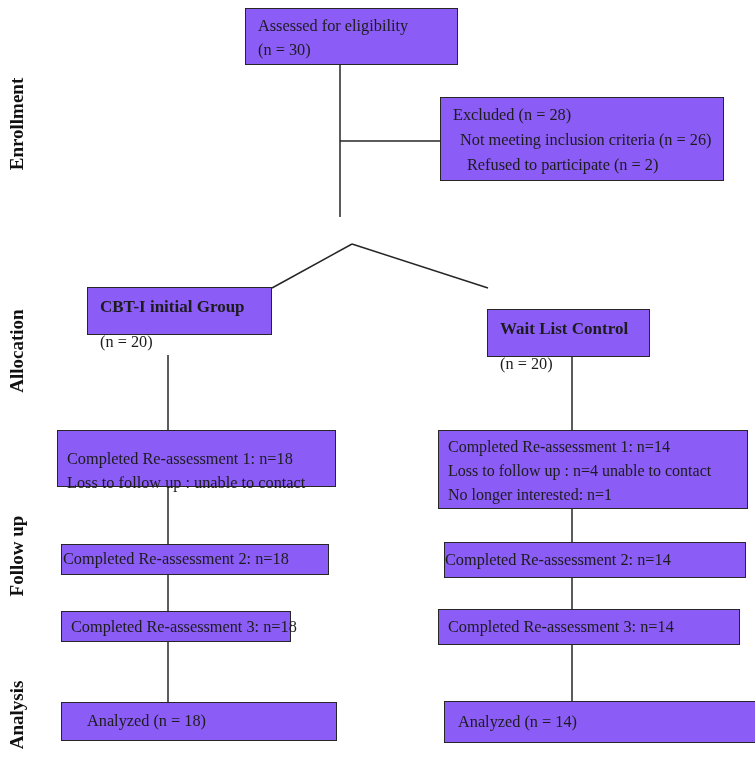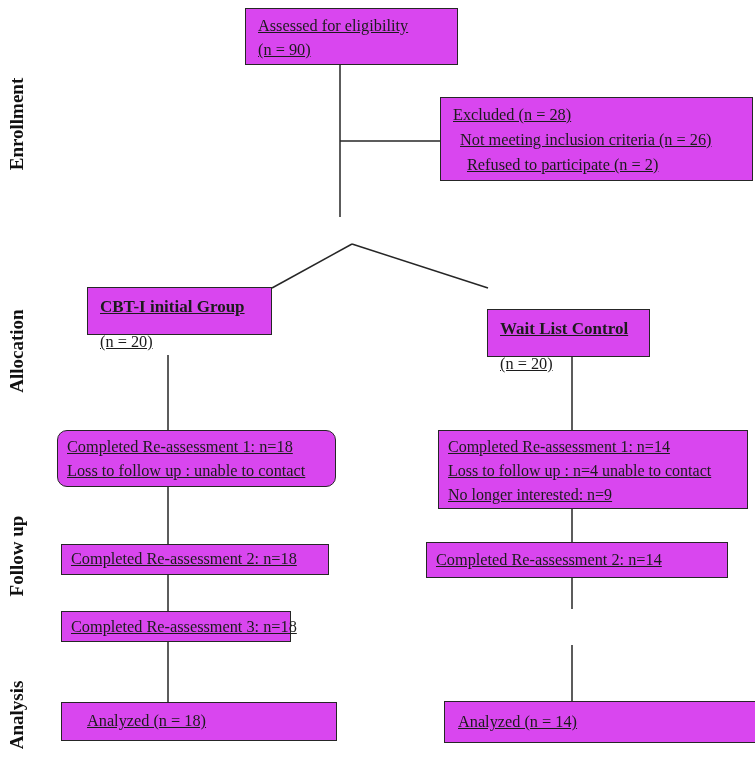--- a/index.html
+++ b/index.html
@@ -3,51 +3,51 @@
 <meta charset="utf-8">
 <style>
   * { margin:0; padding:0; box-sizing:border-box; }
   html,body { background:#ffffff; }
   .canvas {
     position:relative; width:755px; height:775px; background:#ffffff;
     font-family:"Liberation Serif", serif; color:#1c1c1c; overflow:hidden;
   }
   svg.connectors { position:absolute; left:0; top:0; width:755px; height:775px; }
   .box {
-    position:absolute; border:1.6px solid #262626; background:#d946ef;
-    font-size:16.3px; line-height:24px;text-decoration:underline;
+    position:absolute; border:1.6px solid #262626; background:#8b5cf6;
+    font-size:16.3px; line-height:24px;
   }
   .box .line { white-space:nowrap; }
   .section-label {
     position:absolute; width:140px; height:26px;
     display:flex; align-items:center; justify-content:center;
     font-weight:bold; font-size:19px; white-space:nowrap;
     transform:rotate(-90deg); transform-origin:center center;
     color:#111;
   }
   
   .lbl-enrollment { left:-53px; top:111px; }
   .lbl-allocation { left:-53px; top:338px; }
   .lbl-followup   { left:-53px; top:543px; }
   .lbl-analysis   { left:-53px; top:702px; }
 
   
   .box-assessed   { left:245px; top:8px;   width:213px; height:57px; padding:5px 0 0 12px; }
-  .box-excluded   { left:440px; top:97px;  width:313px; height:84px; padding:4px 0 0 12px; line-height:25px; }
+  .box-excluded   { left:440px; top:97px;  width:284px; height:84px; padding:4px 0 0 12px; line-height:25px; }
   .box-excluded .indent1 { padding-left:7px; }
   .box-excluded .indent2 { padding-left:14px; }
   .box-randomized { left:236px; top:217px; width:214px; height:27px; text-align:center; line-height:24px; font-size:16.8px; }
   .box-alloc      { top:287px; height:48px; padding:7px 0 0 12px; }
   .box-cbti       { left:87px;  width:185px; }
   .box-waitlist   { left:487px; width:163px;margin-top:22px; }
   .box-alloc .title { font-weight:bold; font-size:17px; margin-bottom:11px; }
-  .box-lfu1 { left:57px;  top:430px; width:279px; height:57px; padding:4px 0 0 9px;border-radius:10px; }
+  .box-lfu1 { left:57px;  top:430px; width:279px; height:57px; padding:16px 0 0 9px; }
   .box-rfu1 { left:438px; top:430px; width:310px; height:79px; padding:4px 0 0 9px; font-size:16px; }
-  .box-lfu2 { left:61px;  top:544px; width:268px; height:31px; padding-left:9px;  line-height:28px; }
-  .box-rfu2 { left:426px; top:542px; width:302px; height:36px; padding-left:9px;  line-height:33px; }
+  .box-lfu2 { left:61px;  top:544px; width:268px; height:31px; padding-left:1px;  line-height:28px; }
+  .box-rfu2 { left:444px; top:542px; width:302px; height:36px;  line-height:33px; }
   .box-lfu3 { left:61px;  top:611px; width:230px; height:31px; padding-left:9px;  line-height:29px; }
   .box-rfu3 { left:438px; top:609px; width:302px; height:36px; padding-left:9px;  line-height:34px; }
   .box-lana { left:61px;  top:702px; width:276px; height:39px; padding-left:25px; line-height:36px; }
   .box-rana { left:444px; top:701px; width:340px; height:42px; padding-left:13px; line-height:39px; }
 </style>
 </head>
 <body>
 
 <div class="canvas">
 
@@ -66,21 +66,21 @@
     <line x1="572" y1="645" x2="572" y2="701"></line>
   </svg>
 
   <div class="section-label lbl-enrollment">Enrollment</div>
   <div class="section-label lbl-allocation">Allocation</div>
   <div class="section-label lbl-followup">Follow up</div>
   <div class="section-label lbl-analysis">Analysis</div>
 
   <div class="box box-assessed">
     <div class="line">Assessed for eligibility</div>
-    <div class="line">(n = 90)</div>
+    <div class="line">(n = 30)</div>
   </div>
 
   <div class="box box-excluded">
     <div class="line">Excluded (n = 28)</div>
     <div class="line indent1">Not meeting inclusion criteria (n = 26)</div>
     <div class="line indent2">Refused to participate (n = 2)</div>
   </div>
 
 
   <div class="box box-alloc box-cbti">
@@ -94,35 +94,38 @@
   </div>
 
   <div class="box box-lfu1">
     <div class="line">Completed Re-assessment 1: n=18</div>
     <div class="line">Loss to follow up : unable to contact</div>
   </div>
 
   <div class="box box-rfu1">
     <div class="line">Completed Re-assessment 1: n=14</div>
     <div class="line">Loss to follow up : n=4 unable to contact</div>
-    <div class="line">No longer interested: n=9</div>
+    <div class="line">No longer interested: n=1</div>
   </div>
 
   <div class="box box-lfu2">
     <div class="line">Completed Re-assessment 2: n=18</div>
   </div>
 
   <div class="box box-rfu2">
     <div class="line">Completed Re-assessment 2: n=14</div>
   </div>
 
   <div class="box box-lfu3">
     <div class="line">Completed Re-assessment 3: n=18</div>
   </div>
 
+  <div class="box box-rfu3">
+    <div class="line">Completed Re-assessment 3: n=14</div>
+  </div>
 
   <div class="box box-lana">
     <div class="line">Analyzed (n = 18)</div>
   </div>
 
   <div class="box box-rana">
     <div class="line">Analyzed (n = 14)</div>
   </div>
 
 </div>

